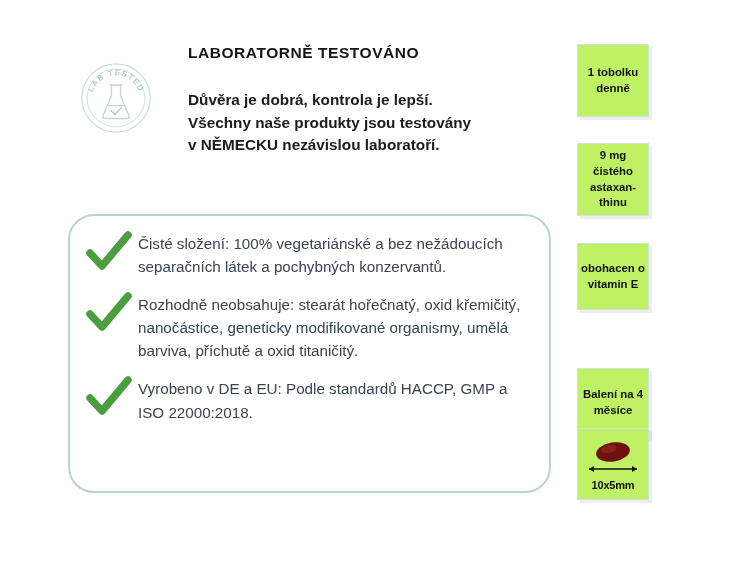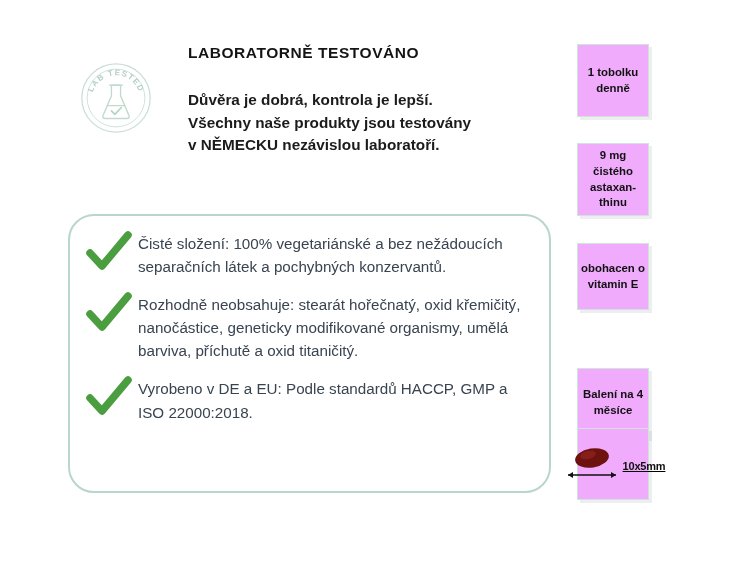--- a/index.html
+++ b/index.html
@@ -116,21 +116,21 @@
     top: 40px;
     width: 110px;
   }
 
   .fact {
     position: absolute;
     left: 0;
     width: 72px;
     box-sizing: border-box;
     border: 1.6px solid #cfe3da;
-    background: #f0abfc;
+    background: #bef264;
     box-shadow: 3px 3px 0 0 rgba(150,160,165,0.18);
     display: flex;
     align-items: center;
     justify-content: center;
     text-align: center;
   }
 
   .fact-text {
     font-size: 11.4px;
     font-weight: bold;
@@ -140,25 +140,24 @@
   }
 
   .fact-1 { top: 4px;   height: 73px; }
   .fact-2 { top: 103px; height: 73px; }
   .fact-3 { top: 203px; height: 67px; }
   .fact-4 { top: 292px; height: 70px; margin-top: 36px; }
   .fact-5 { top: 388px; height: 72px; flex-direction: column; justify-content: center; }
 
   .pill-wrap {
     display: flex;
-    flex-direction: row;
+    flex-direction: column;
     align-items: center;
     justify-content: flex-end;
     padding-top: 2px;
-    text-decoration: underline;
   }
   .pill-wrap svg { display: block; }
   .pill-label {
     font-size: 11px;
     font-weight: bold;
     color: #111111;
     margin-top: 1px;
     letter-spacing: -0.2px;
   }
 </style>

